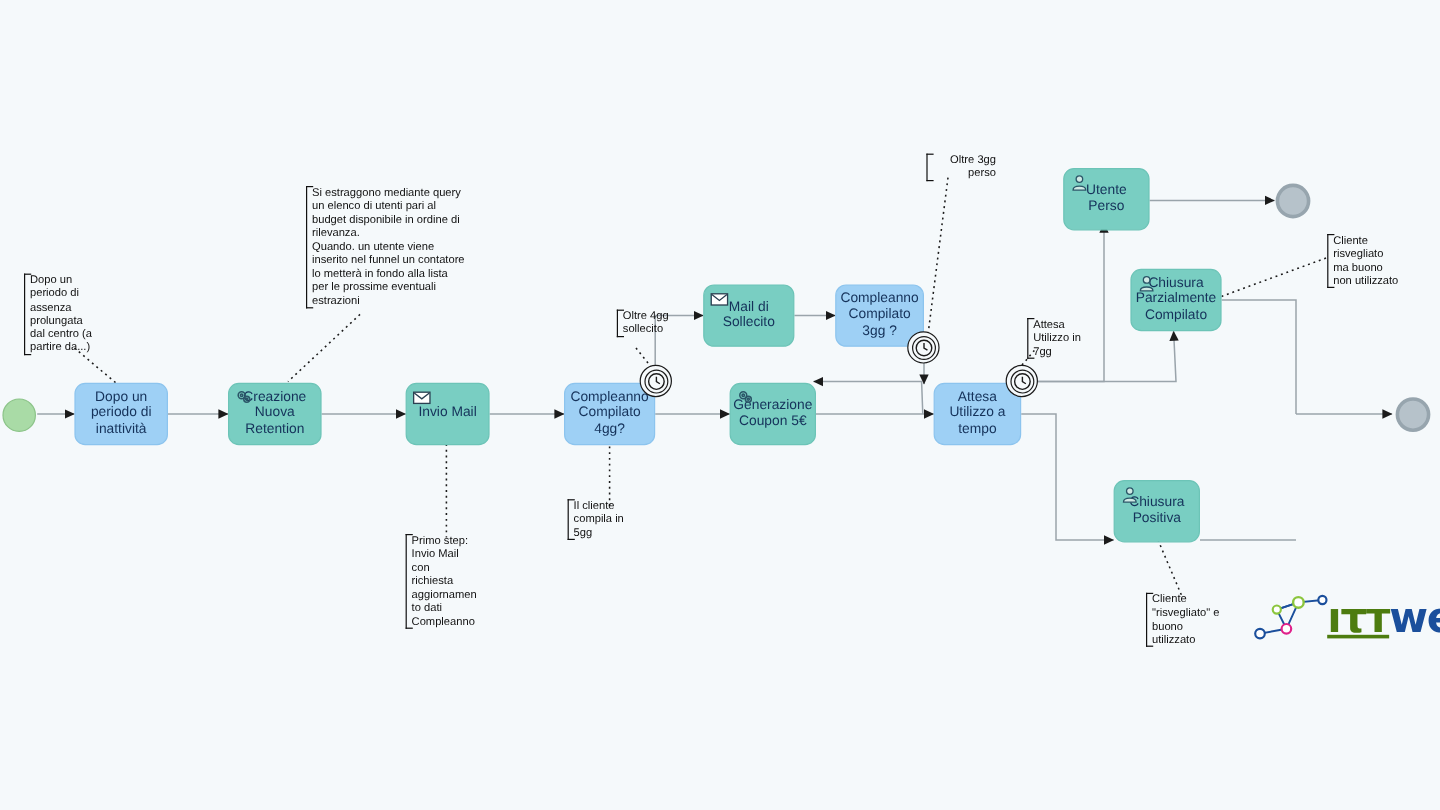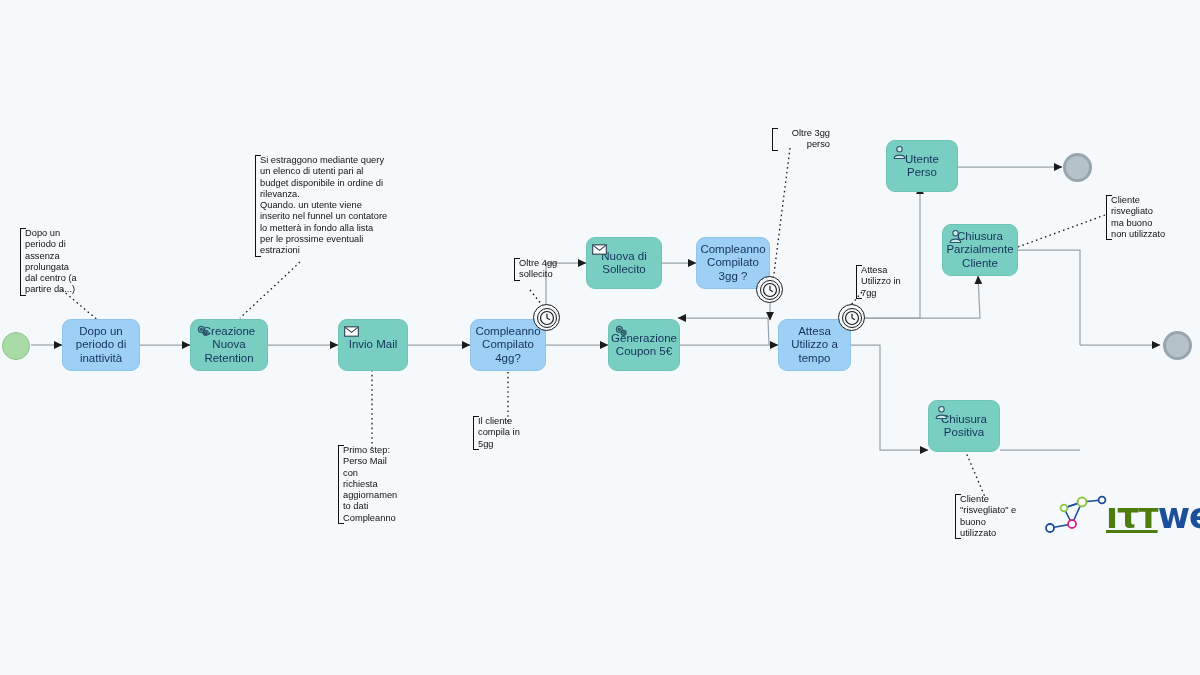--- a/index.html
+++ b/index.html
@@ -154,21 +154,21 @@
   <span class="label">Compleanno
 Compilato
 4gg?</span>
 </div>
 
 <div class="node task teal" style="left:586px;top:237px;width:76px;height:52px;">
   <svg class="tskicon" viewBox="0 0 20 20">
     <rect x="2" y="4.5" width="16" height="11" fill="#fff" stroke="#2b4152" stroke-width="1.3"></rect>
     <path d="M2.6,5.2 L10,11 L17.4,5.2" fill="none" stroke="#2b4152" stroke-width="1.3"></path>
   </svg>
-  <span class="label">Nuova di
+  <span class="label">Mail di
 Sollecito</span>
 </div>
 
 <div class="node task blue" style="left:696px;top:237px;width:74px;height:52px;">
   <span class="label">Compleanno
 Compilato
 3gg ?</span>
 </div>
 
 <div class="node task teal" style="left:608px;top:319px;width:72px;height:52px;text-align:center;">
@@ -198,21 +198,21 @@
   <span class="label">Utente Perso</span>
 </div>
 
 <div class="node task teal" style="left:942px;top:224px;width:76px;height:52px;">
   <svg class="tskicon" viewBox="0 0 20 20">
     <circle cx="10" cy="6.2" r="3.2" fill="#cfe9e4" stroke="#2b5668" stroke-width="1.3"></circle>
     <path d="M3.8,17 C3.8,11.8 16.2,11.8 16.2,17 z" fill="#cfe9e4" stroke="#2b5668" stroke-width="1.3"></path>
   </svg>
   <span class="label">Chiusura
 Parzialmente
-Cliente</span>
+Compilato</span>
 </div>
 
 <div class="node task teal" style="left:928px;top:400px;width:72px;height:52px;">
   <svg class="tskicon" viewBox="0 0 20 20">
     <circle cx="10" cy="6.2" r="3.2" fill="#cfe9e4" stroke="#2b5668" stroke-width="1.3"></circle>
     <path d="M3.8,17 C3.8,11.8 16.2,11.8 16.2,17 z" fill="#cfe9e4" stroke="#2b5668" stroke-width="1.3"></path>
   </svg>
   <span class="label">Chiusura
 Positiva</span>
 </div>
@@ -255,21 +255,21 @@
 un elenco di utenti pari al
 budget disponibile in ordine di
 rilevanza.
 Quando. un utente viene
 inserito nel funnel un contatore
 lo metterà in fondo alla lista
 per le prossime eventuali
 estrazioni</div>
 
 <div class="annot" style="left:338px;top:445px;width:70px;">Primo step:
-Perso Mail
+Invio Mail
 con
 richiesta
 aggiornamen
 to dati
 Compleanno</div>
 
 <div class="annot" style="left:470px;top:258px;width:62px;margin-left:44px;">Oltre 4gg
 sollecito</div>
 
 <div class="annot" style="left:473px;top:416px;width:58px;">Il cliente

